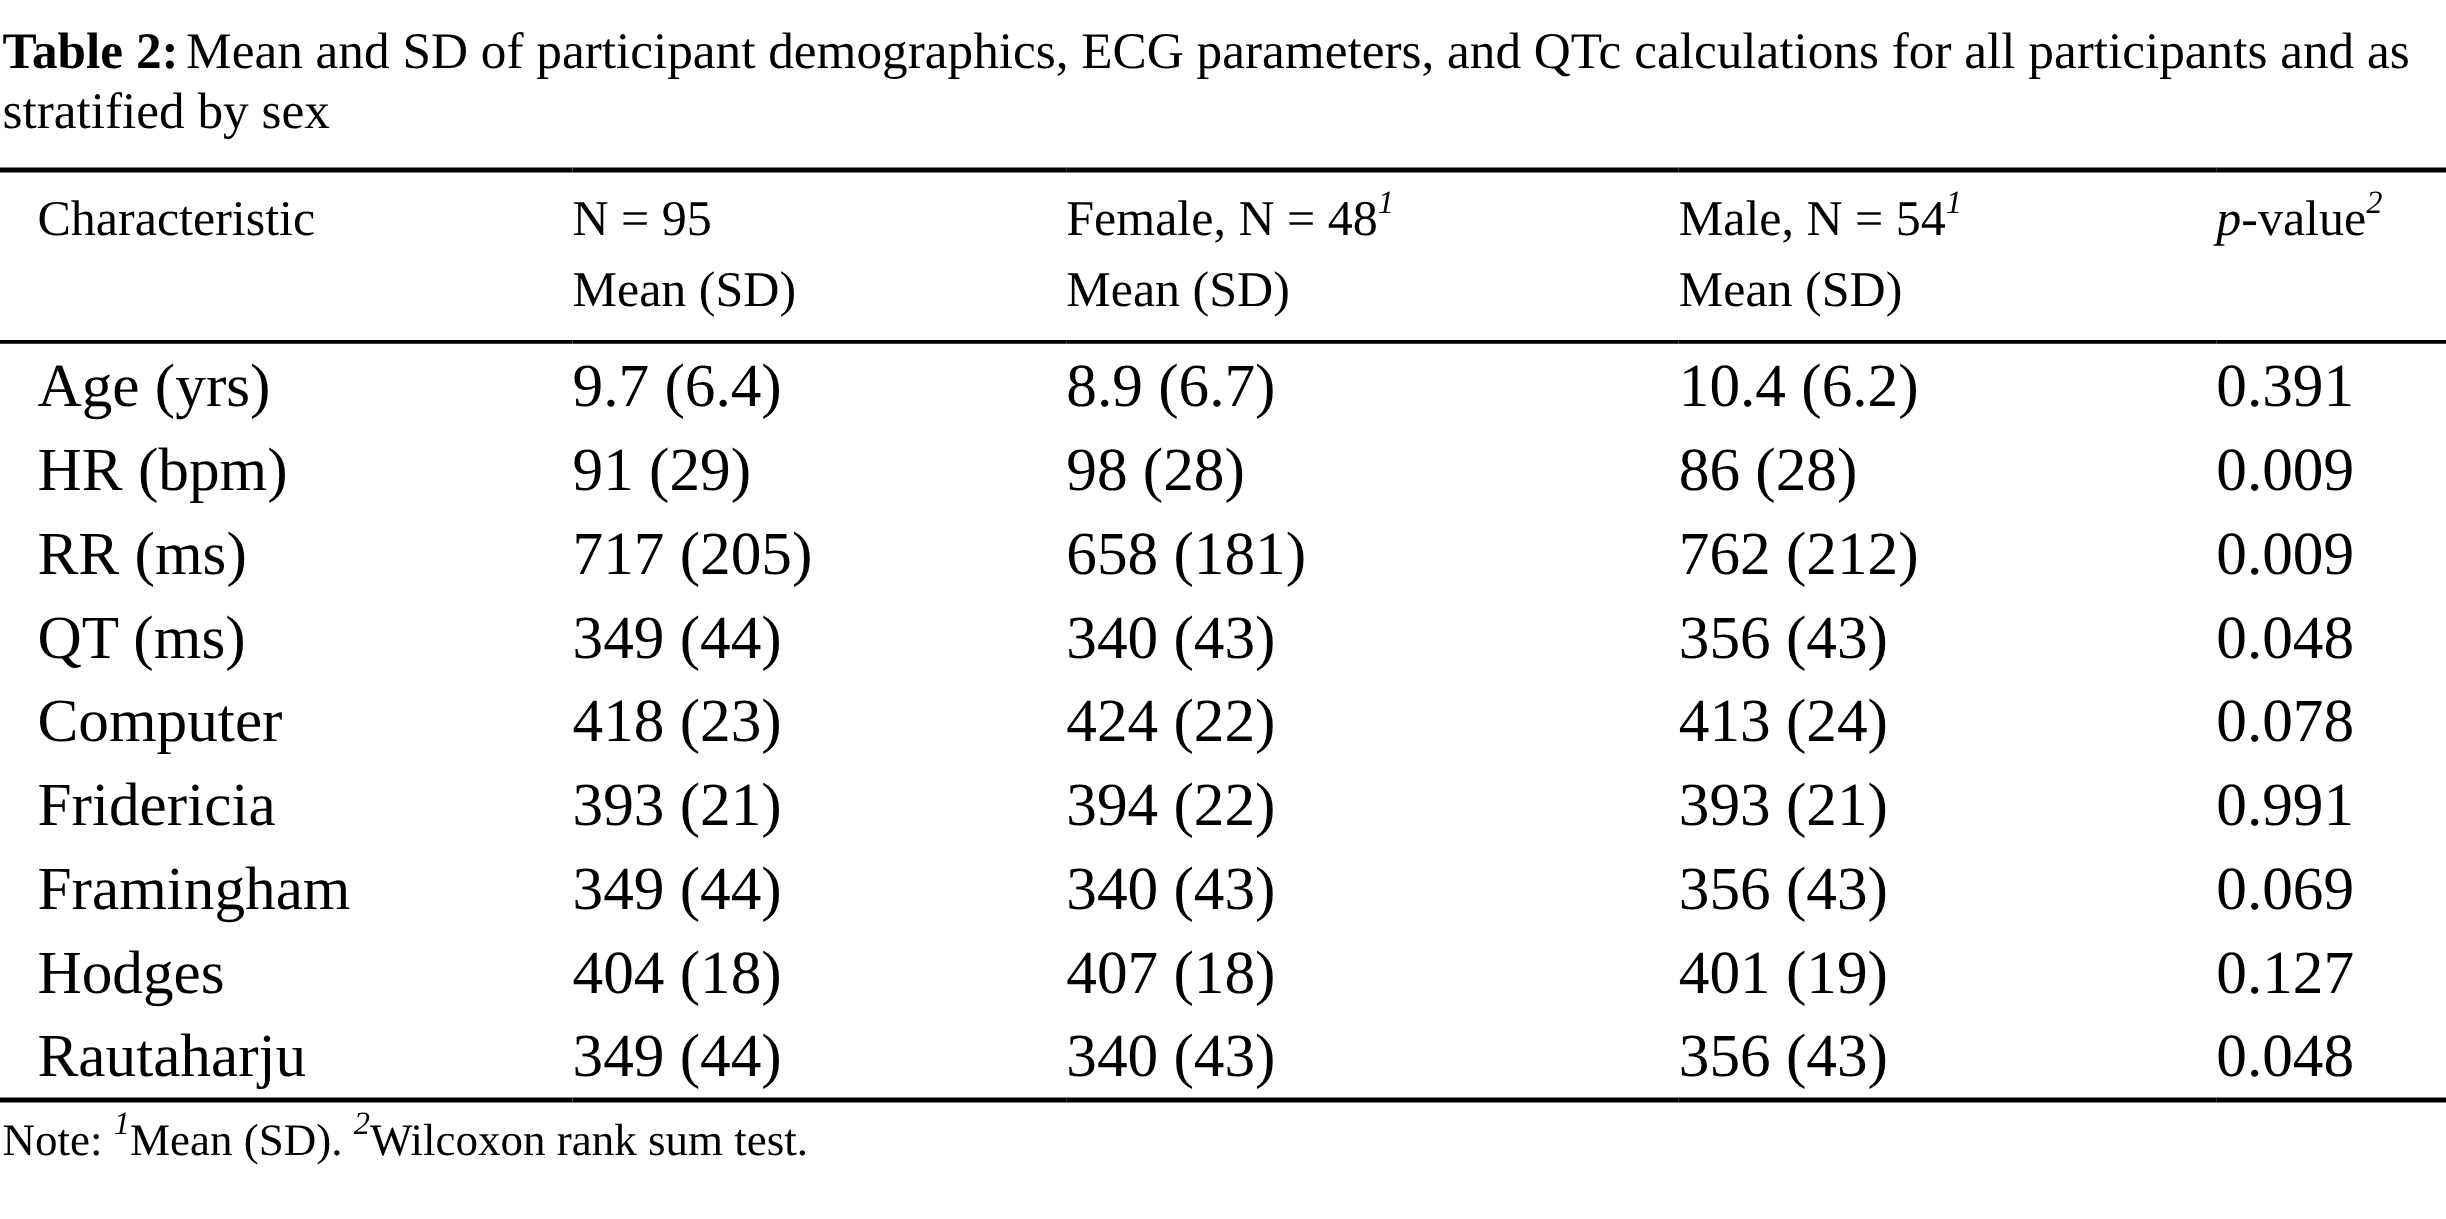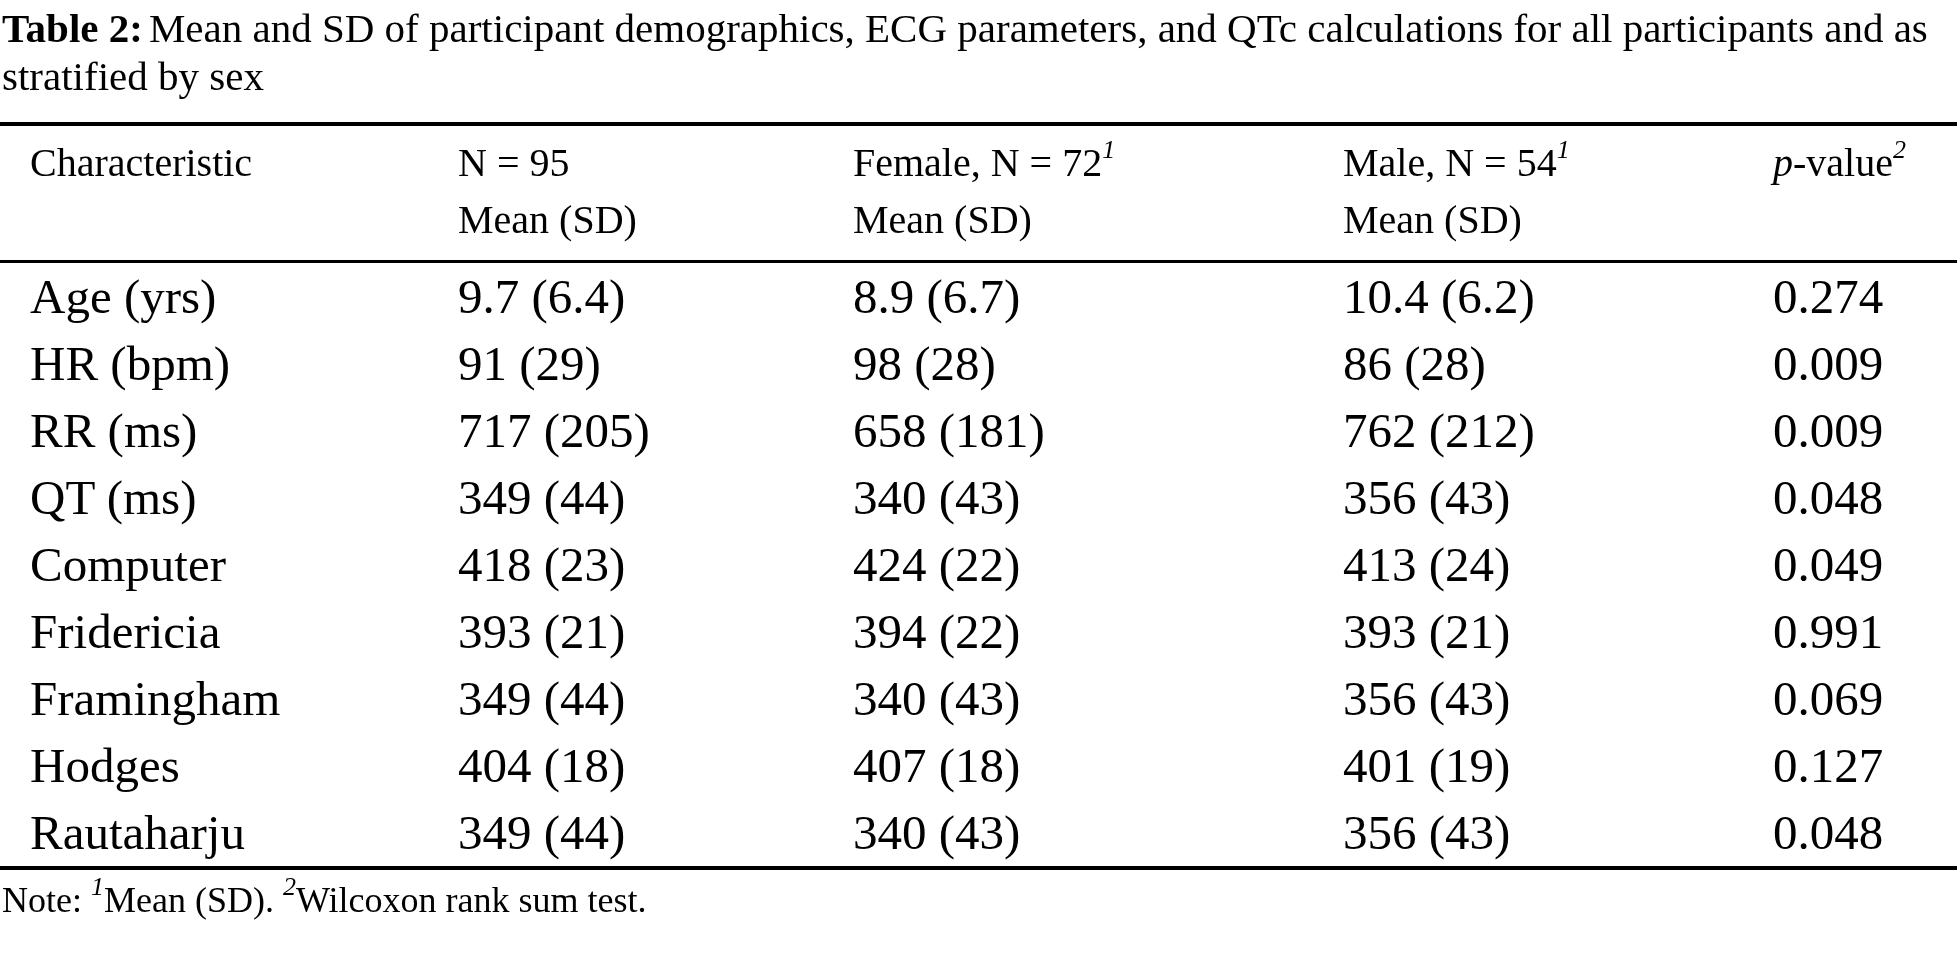--- a/index.html
+++ b/index.html
@@ -13,21 +13,21 @@
     color: #000000;
     font-family: "Liberation Serif", "DejaVu Serif", serif;
     overflow: hidden;
   }
   .page {
     width: 1957px;
   }
   .caption {
     font-size: 41px;
     line-height: 48px;
-    padding: 4px 2px 0 2px;
+    padding: 16px 2px 0 2px;
   }
   .caption .caption-label {
     font-weight: bold;
   }
   .caption .caption-text {
     margin-left: 6px;
   }
   table.stats-table {
     width: 1957px;
     table-layout: fixed;
@@ -97,39 +97,39 @@
     <thead>
       <tr>
         <th>
           <div>Characteristic</div>
         </th>
         <th>
           <div><span>N = 95</span></div>
           <div>Mean (SD)</div>
         </th>
         <th>
-          <div><span>Female, N = 72</span><sup class="fn">1</sup></div>
+          <div><span>Female, N = 48</span><sup class="fn">1</sup></div>
           <div>Mean (SD)</div>
         </th>
         <th>
           <div><span>Male, N = 54</span><sup class="fn">1</sup></div>
           <div>Mean (SD)</div>
         </th>
         <th>
           <div><span class="italic">p</span><span>-value</span><sup class="fn">2</sup></div>
         </th>
       </tr>
     </thead>
     <tbody>
       <tr>
         <td>Age (yrs)</td>
         <td>9.7 (6.4)</td>
         <td>8.9 (6.7)</td>
         <td>10.4 (6.2)</td>
-        <td>0.274</td>
+        <td>0.391</td>
       </tr>
       <tr>
         <td>HR (bpm)</td>
         <td>91 (29)</td>
         <td>98 (28)</td>
         <td>86 (28)</td>
         <td>0.009</td>
       </tr>
       <tr>
         <td>RR (ms)</td>
@@ -143,21 +143,21 @@
         <td>349 (44)</td>
         <td>340 (43)</td>
         <td>356 (43)</td>
         <td>0.048</td>
       </tr>
       <tr>
         <td>Computer</td>
         <td>418 (23)</td>
         <td>424 (22)</td>
         <td>413 (24)</td>
-        <td>0.049</td>
+        <td>0.078</td>
       </tr>
       <tr>
         <td>Fridericia</td>
         <td>393 (21)</td>
         <td>394 (22)</td>
         <td>393 (21)</td>
         <td>0.991</td>
       </tr>
       <tr>
         <td>Framingham</td>

